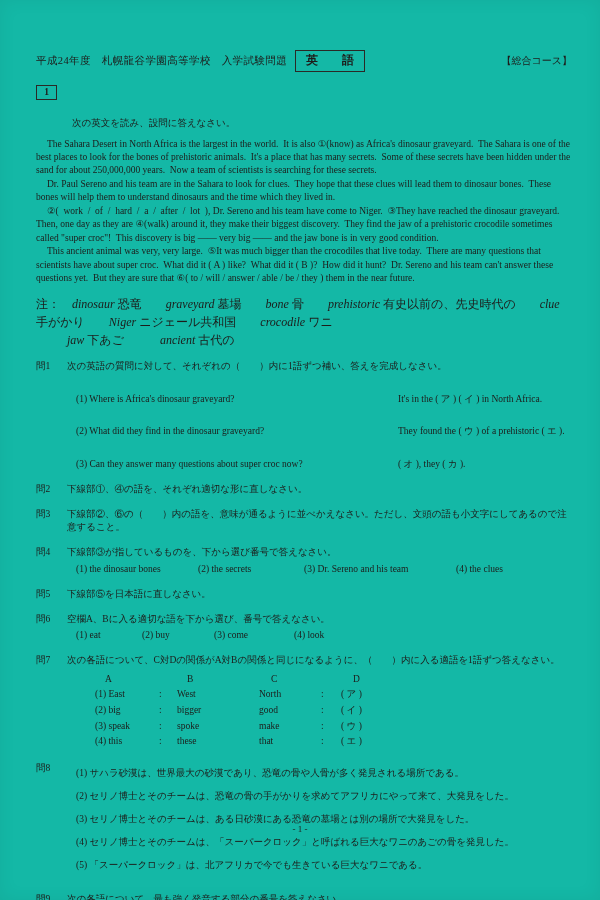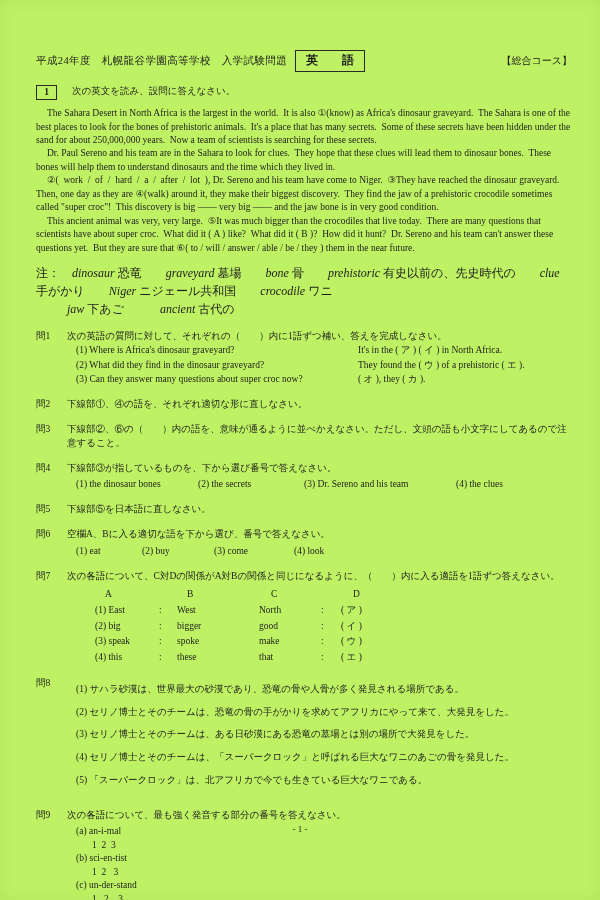--- a/index.html
+++ b/index.html
@@ -1,20 +1,20 @@
 <!DOCTYPE html>
 <html><head>
 <meta charset="utf-8">
 <style>
   html,body { margin:0; padding:0; background:#eceae6; }
   .page {
     position:relative;
     width:600px; height:900px;
     margin:0 auto;
-    background:#bef264;
+    background:#14b8a6;
     box-sizing:border-box;
     padding:50px 28px 0 36px;
     font-family:"Liberation Serif","DejaVu Serif",serif;
     color:#1d1c1a;
     font-size:9.5px;
     line-height:1.42;
     overflow:hidden;
     box-shadow:inset 0 0 18px rgba(0,0,0,0.06);
   }
   .t { white-space:pre-wrap; }
@@ -32,39 +32,39 @@
   .course { margin-left:auto; font-size:10px; white-space:pre-wrap; }
 
   
   .sec-head { display:flex; align-items:flex-start; margin-bottom:7px; }
   .sec-num {
     border:1.2px solid #2a2926;
     min-width:15px; height:13px; line-height:13px;
     text-align:center; font-weight:bold; font-size:9.5px;
     margin-right:15px; padding:0 2px;
   }
-  .sec-inst { white-space:pre-wrap; }
+  .sec-inst { white-space:pre-wrap;margin-top:32px; }
 
   
   .passage p { margin:0; text-indent:11px; white-space:pre-wrap; }
   .u { text-underline-offset:2px; }
   .i { font-style:italic; }
 
   
   .notes { font-size:12px; line-height:1.5; margin-top:9px; }
   .notes p { margin:0; white-space:pre-wrap; }
   .note-line2 { padding-left:31px;font-family:Liberation Serif, serif; }
 
   
   .q { display:flex; margin-top:11.5px; }
   .q-label { width:31px; flex:none; white-space:pre-wrap; }
   .q-body { flex:1; min-width:0; }
   .q-text { margin:0; white-space:pre-wrap; }
 
-  .q1-row { display:flex; padding-left:9px; margin-top:1px; }
+  .q1-row { display:flex; padding-left:9px; margin-top:19px;gap:40px; }
   .q1-q { width:282px; flex:none; white-space:pre-wrap; }
   .q1-a { flex:1; white-space:pre-wrap; }
 
   .choices { display:flex; padding-left:9px; margin-top:3px; }
   .choices span { white-space:pre-wrap; }
   .q4-choices span:nth-child(1){ width:122px; }
   .q4-choices span:nth-child(2){ width:106px; }
   .q4-choices span:nth-child(3){ width:152px; }
   .q6-choices span:nth-child(1){ width:66px; }
   .q6-choices span:nth-child(2){ width:72px; }

